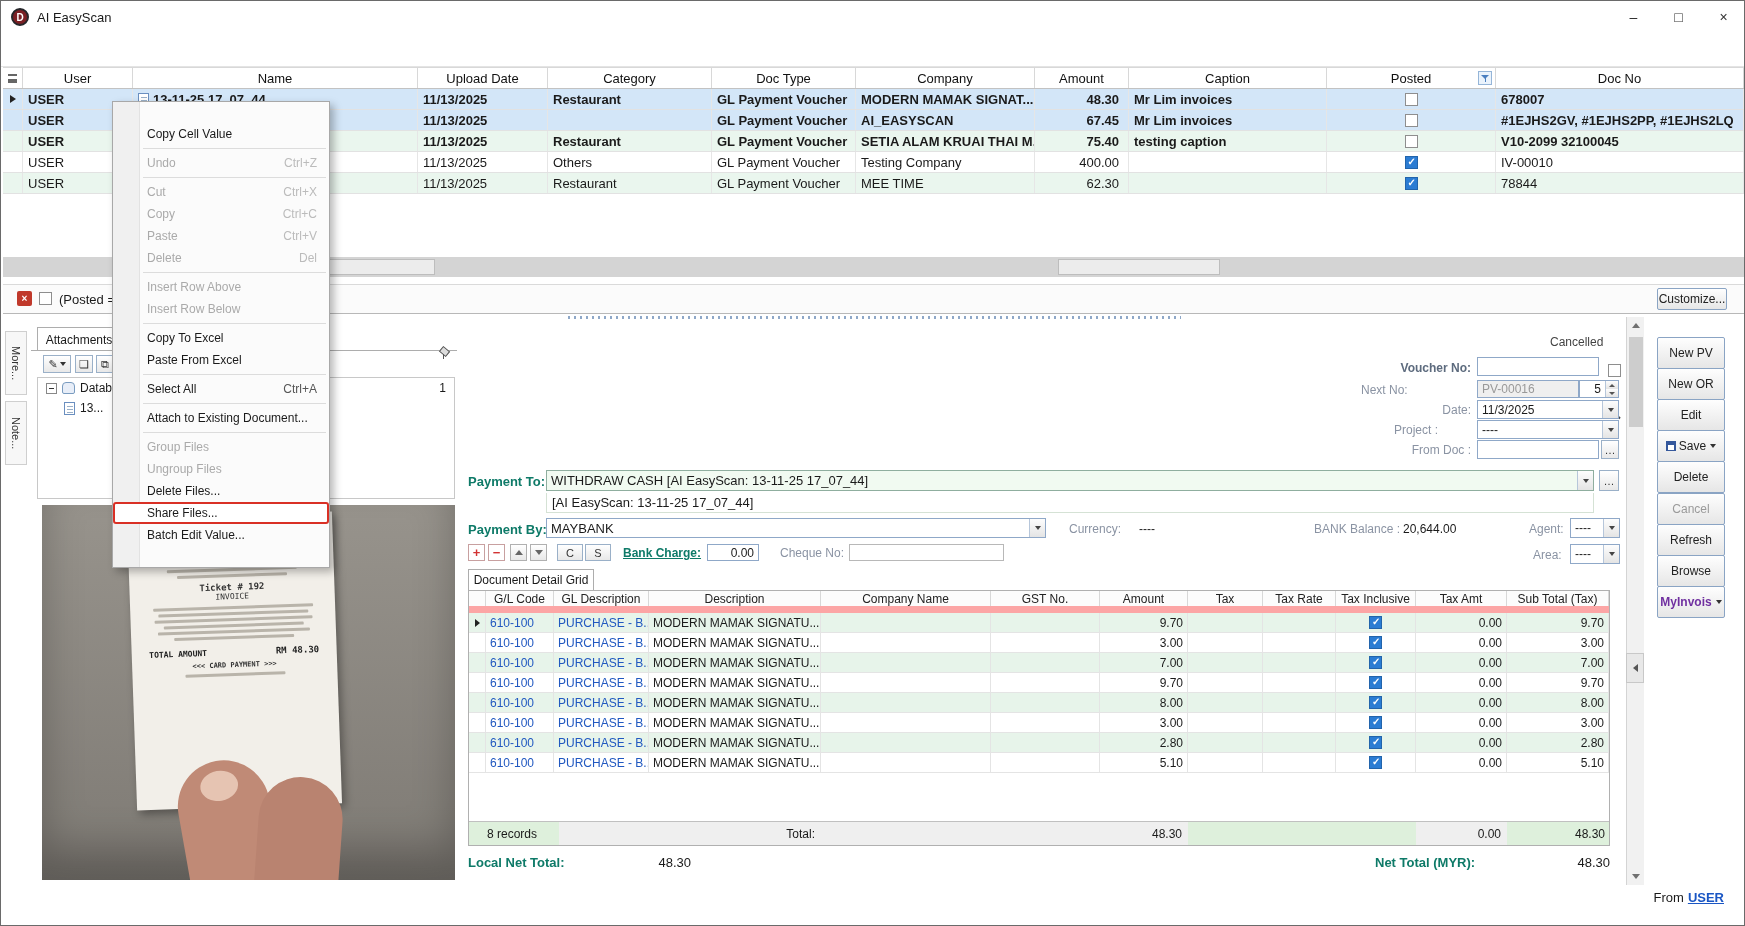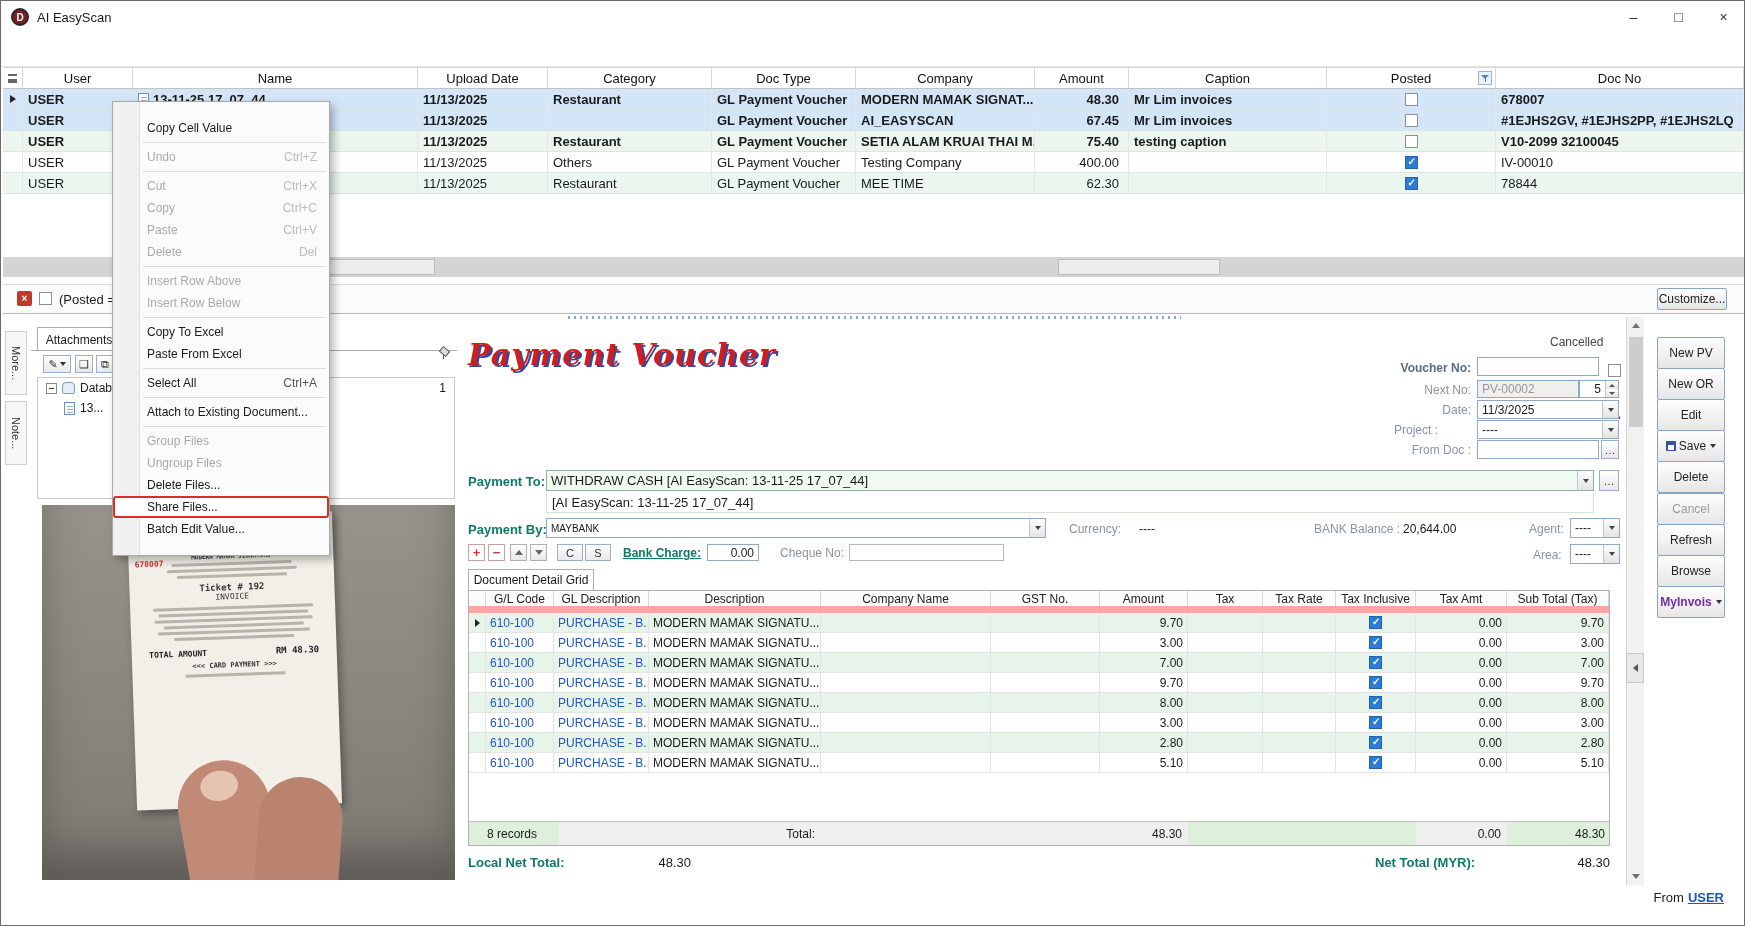--- a/index.html
+++ b/index.html
@@ -112,21 +112,21 @@
 
 .vsb{left:1625px;top:316px;width:18px;height:568px;background:#f1f1f1;border-left:1px solid #d4d4d4}
 .sbarr{position:absolute;left:1px;width:16px;height:16px;display:flex;align-items:center;justify-content:center;background:#f1f1f1}
 .sbarr::after{content:"";border-bottom:5px solid #707070;border-left:4px solid transparent;border-right:4px solid transparent}
 .sbarr.dn::after{border-bottom:none;border-top:5px solid #707070}
 .sbthumb{position:absolute;left:2px;top:20px;width:14px;height:90px;background:#cdcdcd}
 .collapse{left:1625px;top:652px;width:18px;height:30px;background:#e8e8e8;border:1px solid #c8c8c8;display:flex;align-items:center;justify-content:center}
 .collapse::after{content:"";border-right:5px solid #555;border-top:4px solid transparent;border-bottom:4px solid transparent}
 
 
-.menu{left:111px;top:100px;width:218px;background:#fbfbfb;border:1px solid #a8a8a8;box-shadow:4px 4px 8px rgba(0,0,0,.28);padding:15px 0;z-index:60}
+.menu{left:111px;top:100px;width:218px;background:#fbfbfb;border:1px solid #a8a8a8;box-shadow:4px 4px 8px rgba(0,0,0,.28);padding:21px 0;z-index:60}
 .menu::before{content:"";position:absolute;left:0;top:0;bottom:0;width:26px;background:#f0f0f0;border-right:1px solid #e2e2e2}
 .mi{position:relative;height:22px;display:flex;align-items:center;padding:0 12px 0 34px;font-size:12px;color:#1a1a1a}
 .mi .sc{margin-left:auto;color:#555}
 .mi.dis{color:#aaa}
 .mi.dis .sc{color:#bbb}
 .mi.hl{outline:2px solid #d93025;outline-offset:-2px;border-radius:3px;background:#fff}
 .msep{position:relative;height:7px}
 .msep::after{content:"";position:absolute;left:30px;right:3px;top:3px;height:1px;background:#dcdcdc}
 
 
@@ -365,32 +365,31 @@
       <div class="rb" style="width:100px;margin-top:4px"></div>
     </div>
     <div class="finger" style="left:140px;top:255px;width:92px;height:140px;transform:rotate(-10deg)">
         <span class="nail" style="left:26px;top:10px;width:38px;height:30px"></span>
       </div>
     <div class="finger" style="left:215px;top:272px;width:84px;height:130px;background:#b98370;transform:rotate(4deg)"></div>
   </div>
   <div class="abs" style="left:42px;top:889px;font-size:13px">13-11-25 17_07_44</div>
 
   
-  <div class="abs pvtitle" style="left:467px;top:336px">Payment Voucher</div>
 
   <div class="abs lblg" style="left:1549px;top:334px;color:#444">Cancelled</div>
   <div class="abs cb" style="left:1607px;top:333px"></div>
 
   
   <div class="abs lblg" style="left:1360px;top:360px;width:110px;text-align:right;color:#5d6b7e;font-weight:bold">Voucher No:</div>
   <div class="abs input" style="left:1476px;top:356px;width:122px;height:19px"></div>
   <div class="abs mag" style="left:1602px;top:356px"></div>
 
-  <div class="abs lblg" style="left:1360px;top:382px;width:110px;text-align:right">Next No:</div>
-  <div class="abs input" style="left:1476px;top:379px;width:102px;height:18px;background:#efefef;color:#999">PV-00002</div>
+  <div class="abs lblg" style="left:1360px;top:382px;width:110px;text-align:left">Next No:</div>
+  <div class="abs input" style="left:1476px;top:379px;width:102px;height:18px;background:#efefef;color:#999">PV-00016</div>
   <div class="abs combo" style="left:1578px;top:379px;width:40px;height:18px">
     <span class="v" style="justify-content:flex-end">5</span>
     <span class="spin">
         <i></i>
         <i></i>
       </span>
   </div>
 
   <div class="abs lblg" style="left:1360px;top:402px;width:110px;text-align:right">Date:</div>
   <div class="abs combo" style="left:1476px;top:399px;width:142px;height:19px">
@@ -431,21 +430,21 @@
   <div class="abs combo" style="left:545px;top:469px;width:1048px;height:21px;background:#f1faf1;border-color:#8fae9f">
     <span class="v" style="font-size:13px">WITHDRAW CASH [AI EasyScan: 13-11-25 17_07_44]</span>
       <span class="a"></span>
   </div>
   <div class="abs sbtn" style="left:1598px;top:469px;width:20px;height:21px">…</div>
   <div class="abs" style="left:545px;top:492px;width:1048px;height:20px;border:1px solid #d5e2d5;border-top:none;background:#fff;display:flex;align-items:center;padding:0 5px;font-size:13px">[AI EasyScan: 13-11-25 17_07_44]</div>
 
   
   <div class="abs lblt" style="left:467px;top:521px">Payment By:</div>
   <div class="abs combo" style="left:545px;top:517px;width:500px;height:20px">
-    <span class="v" style="font-size:10px">MAYBANK</span>
+    <span class="v" style="font-size:13px">MAYBANK</span>
       <span class="a"></span>
   </div>
   <div class="abs lblg" style="left:1068px;top:521px">Currency:</div>
   <div class="abs" style="left:1138px;top:521px;font-size:12px">----</div>
   <div class="abs lblg" style="left:1313px;top:521px">BANK Balance :</div>
   <div class="abs" style="left:1402px;top:521px;font-size:12px">20,644.00</div>
   <div class="abs lblg" style="left:1528px;top:521px">Agent:</div>
   <div class="abs combo" style="left:1569px;top:517px;width:50px;height:20px">
     <span class="v">----</span>
       <span class="a"></span>

